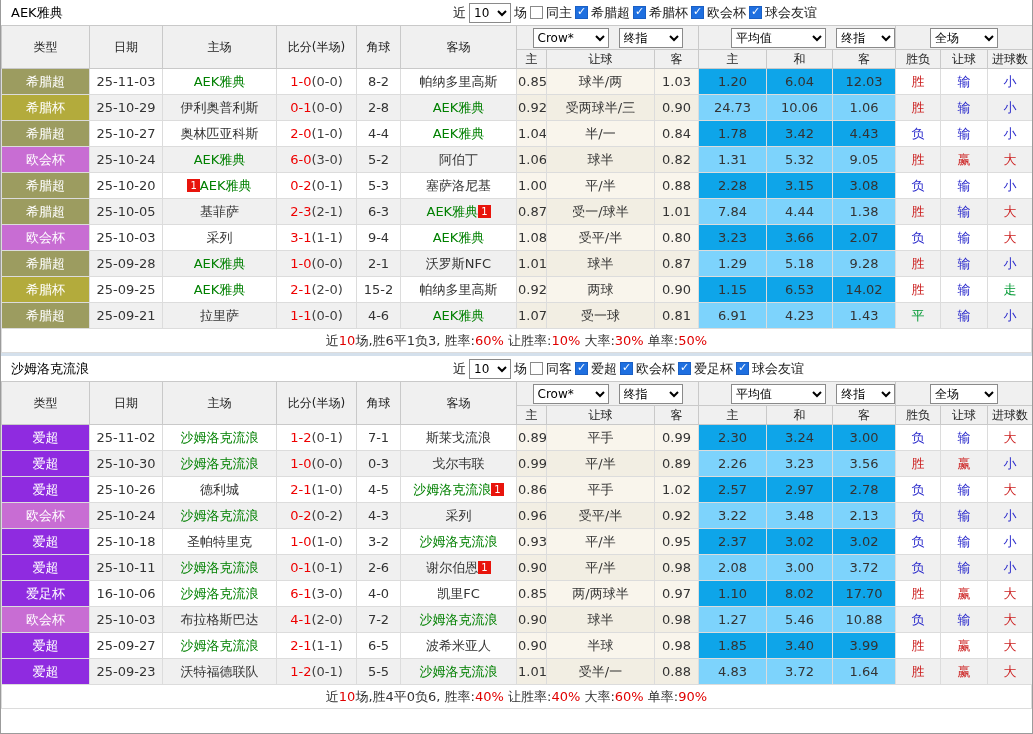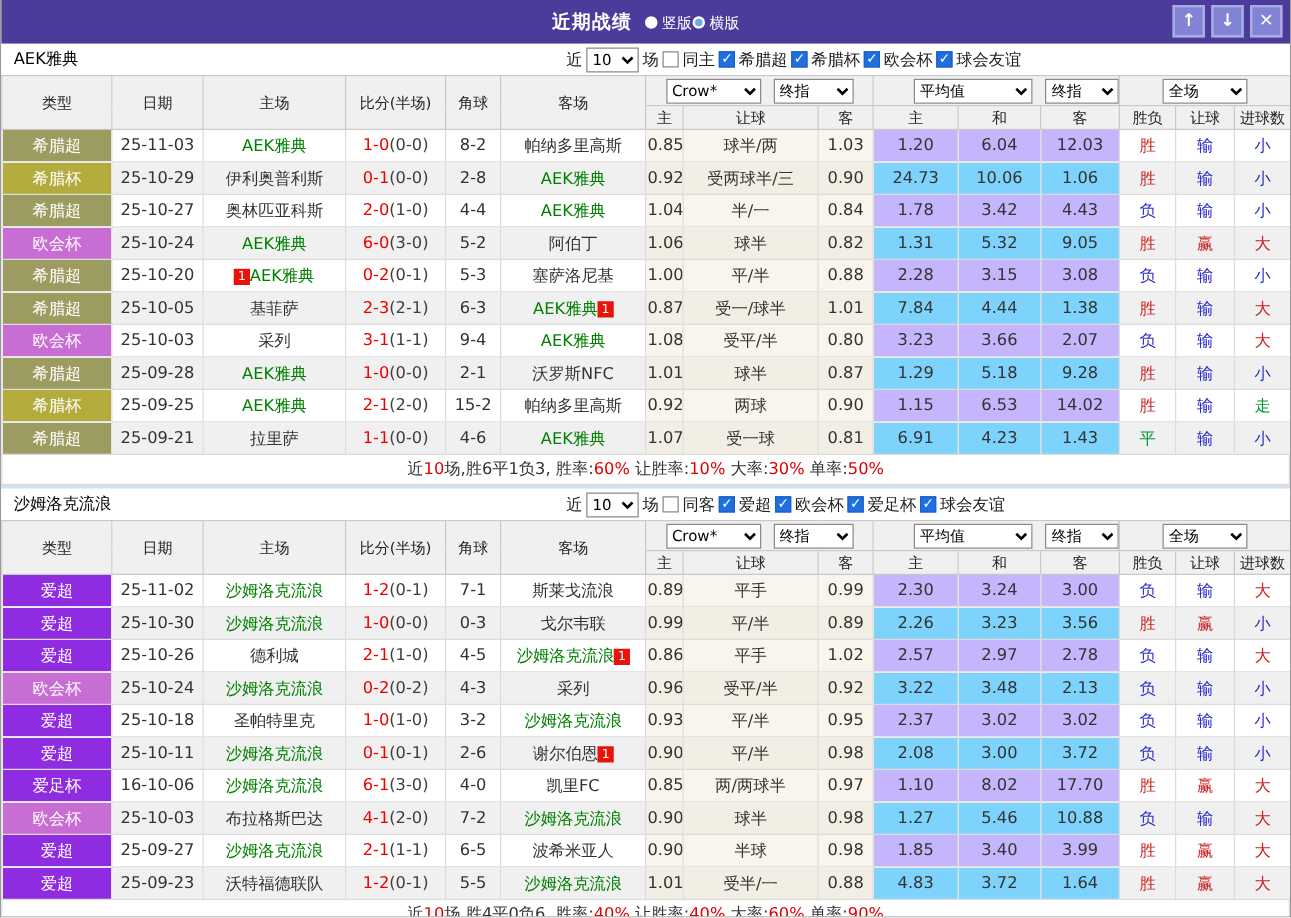--- a/index.html
+++ b/index.html
@@ -35,52 +35,35 @@
 
   
   table { border-collapse:collapse; table-layout:fixed; width:1031px; border-top:1px solid #b5b5b5; }
   thead th { background:#f0f0f0; border:1px solid #c9c9c9; font-weight:normal; font-size:12px; color:#222; height:19px; padding:0; overflow:hidden; white-space:nowrap; }
   thead .grp { height:24px; }
   .grp-inner { display:flex; align-items:center; justify-content:center; gap:10px; }
   tbody td { border:1px solid #dcdcdc; height:26px; padding:0 1px; text-align:center; font-size:13px; color:#333; overflow:hidden; white-space:nowrap; background:#fff; }
   tr.stripe td { background:#f0f0f0; }
   tbody td.let { background:#f9f5ec; }
   tr.stripe td.let { background:#f2eee3; }
-  tbody td.avg { background:#c4b5fd; }
+  tbody td.avg { background:#0ea5e9; }
   tr.stripe td.avg { background:#7dd3fc; }
   td.league { color:#fff; font-size:13px; }
   .self-team { color:#008000; }
   .opp-team { color:#333; }
   .card { display:inline-block; background:#e8140c; color:#fff; font-size:10px; line-height:13px; padding:0 3px; vertical-align:1px; }
   .ft { color:#e00; }
   .ht { color:#404040; }
 
   .summary { height:24px; line-height:23px; border:1px solid #dcdcdc; border-top:none; text-align:center; font-size:13px; color:#333; background:#fff; }
 </style>
 </head>
 <body>
 
 <div class="wrap">
-  <div class="titlebar">
-    <div class="title-center">
-      <span class="title">近期战绩</span>
-      <span id="radios"><span class="radio-wrap">
-            <span class="radio sel"></span>
-            <span>竖版</span>
-          </span><span class="radio-wrap">
-            <span class="radio unsel"></span>
-            <span>横版</span>
-          </span></span>
-    </div>
-    <div class="win-btns" id="winbtns">
-        <div class="wbtn">↑</div>
-        <div class="wbtn">↓</div>
-        <div class="wbtn">✕</div>
-      </div>
-  </div>
   <div id="sections">
       <div class="section">
         <div class="filterbar">
           <span class="team-name">AEK雅典</span>
           <div class="filters">
             <span>近</span>
             <select class="sel-count"><option>10</option></select>
             <span>场</span>
             <span class="cb"></span>
             <span>同主</span>

